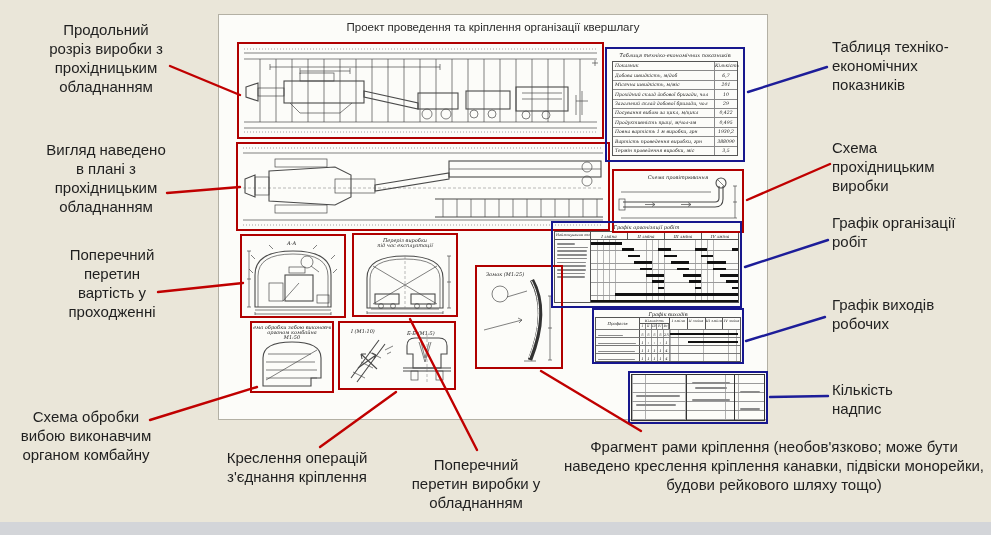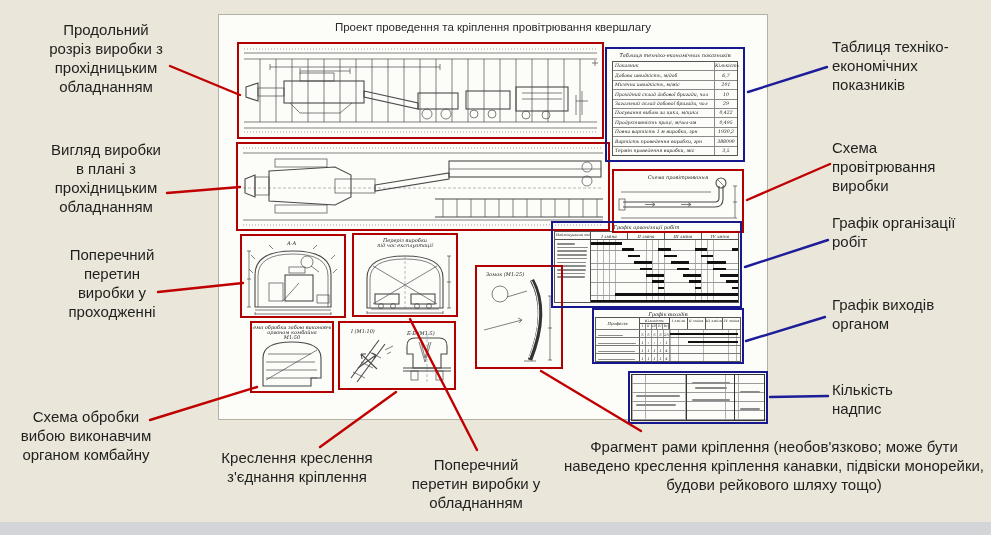--- a/index.html
+++ b/index.html
@@ -89,21 +89,21 @@
               repeating-linear-gradient(0deg,#9a9a9a 0 .5px,transparent .5px 9.1px),
               repeating-linear-gradient(90deg,#b0b0b0 0 .5px,transparent .5px 13.3px); }
   .tb-v { position:absolute; top:0; bottom:0; width:1px; background:#333; }
   .sq { height:1.6px; background:#8b8b8b; border-radius:1px; margin:2.1px 1.5px; }
   .sq-abs { position:absolute; height:1.6px; background:#8b8b8b; border-radius:1px; }
 </style>
 </head>
 <body>
 
 <div class="sheet"></div>
-<div class="sheet-title">Проект проведення та кріплення провітрювання квершлагу</div>
+<div class="sheet-title">Проект проведення та кріплення організації квершлагу</div>
 
 <div class="art" style="left:240px;top:45px;width:361px;height:91px">
   <svg class="sketch" viewBox="0 0 361 91">
     <path class="skd" d="M4 4 H357 M4 87 H357"></path>
     <path class="sk" d="M4 8 H357 M4 14 H357 M4 77 H357 M4 83 H357"></path>
     <path class="sk" d="M20 14V77 M36 14V77 M52 14V77 M68 14V77 M84 14V77 M100 14V77 M116 14V77 M132 14V77 M148 14V77 M164 14V77 M180 14V77 M196 14V77 M212 14V77 M228 14V77 M244 14V77 M260 14V77 M276 14V77 M292 14V77 M308 14V77 M324 14V77 M340 14V77"></path>
     <path class="sk" d="M30 22 H200 M30 19 V25 M200 19 V25 M60 26 H110 M60 23 V29 M110 23 V29"></path>
     <path class="sk2" d="M6 42 L18 38 V56 L6 52 Z"></path>
     <rect class="sk" x="18" y="43" width="26" height="8"></rect>
     <rect class="sk2" x="44" y="36" width="80" height="22"></rect>
@@ -445,25 +445,25 @@
     <line x1="641" y1="431" x2="541" y2="371" stroke="#c00000"></line>
     <line x1="827" y1="67" x2="748" y2="92" stroke="#1d1d99"></line>
     <line x1="830" y1="164" x2="747" y2="200" stroke="#c00000"></line>
     <line x1="828" y1="240" x2="745" y2="267" stroke="#1d1d99"></line>
     <line x1="825" y1="317" x2="746" y2="341" stroke="#1d1d99"></line>
     <line x1="828" y1="396" x2="770" y2="397" stroke="#1d1d99"></line>
   </g>
 </svg>
 
 <div class="callout ca-c" style="left:45px;top:20px;width:122px">Продольний розріз виробки з прохідницьким обладнанням</div>
-<div class="callout ca-c" style="left:45px;top:140px;width:122px">Вигляд виробки в плані з прохідницьким обладнанням</div>
-<div class="callout ca-c" style="left:66px;top:245px;width:92px">Поперечний перетин виробки у проходженні</div>
+<div class="callout ca-c" style="left:45px;top:140px;width:122px">Вигляд наведено в плані з прохідницьким обладнанням</div>
+<div class="callout ca-c" style="left:66px;top:245px;width:92px">Поперечний перетин вартість у проходженні</div>
 <div class="callout ca-c" style="left:10px;top:407px;width:152px">Схема обробки вибою виконавчим органом комбайну</div>
-<div class="callout ca-c" style="left:216px;top:448px;width:162px">Креслення креслення з'єднання кріплення</div>
+<div class="callout ca-c" style="left:216px;top:448px;width:162px">Креслення операцій з'єднання кріплення</div>
 <div class="callout ca-c" style="left:406px;top:455px;width:140px">Поперечний перетин виробки у обладнанням</div>
 <div class="callout ca-c" style="left:563px;top:437px;width:422px">Фрагмент рами кріплення (необов'язково; може бути наведено креслення кріплення канавки, підвіски монорейки, будови рейкового шляху тощо)</div>
 <div class="callout ca-l" style="left:832px;top:37px;width:132px">Таблиця техніко-економічних показників</div>
-<div class="callout ca-l" style="left:832px;top:138px;width:132px">Схема провітрювання виробки</div>
+<div class="callout ca-l" style="left:832px;top:138px;width:132px">Схема прохідницьким виробки</div>
 <div class="callout ca-l" style="left:832px;top:213px;width:146px">Графік організації робіт</div>
-<div class="callout ca-l" style="left:832px;top:295px;width:120px">Графік виходів органом</div>
+<div class="callout ca-l" style="left:832px;top:295px;width:120px">Графік виходів робочих</div>
 <div class="callout ca-l" style="left:832px;top:380px;width:100px">Кількість надпис</div>
 
 <div class="footer-bar"></div>
 
 </body></html>

